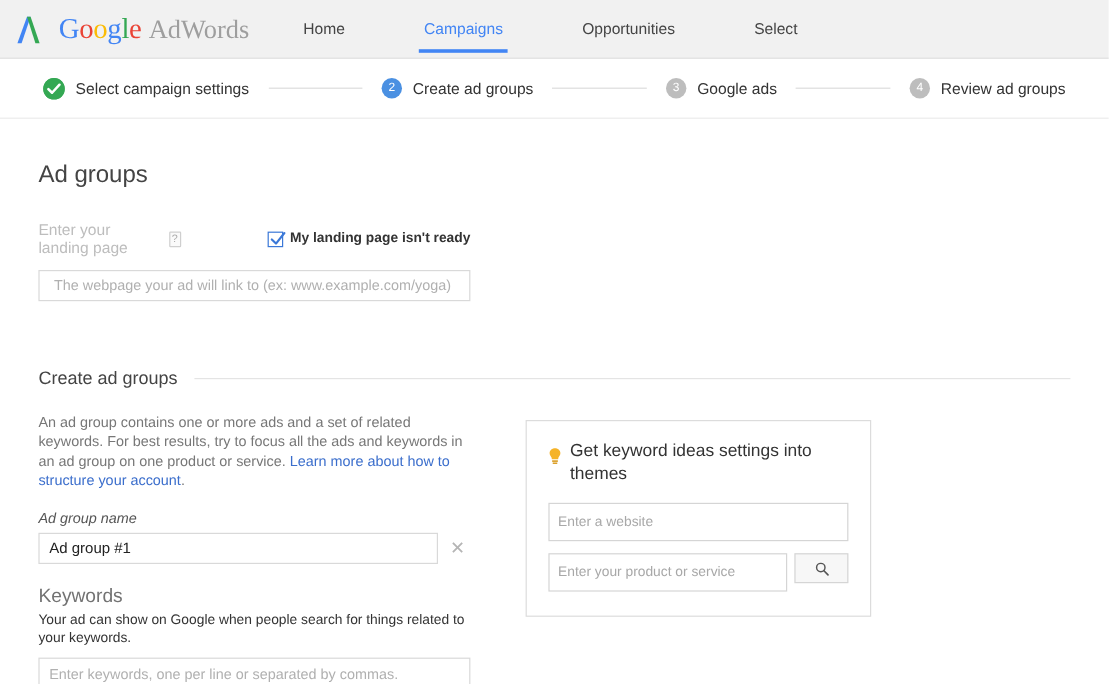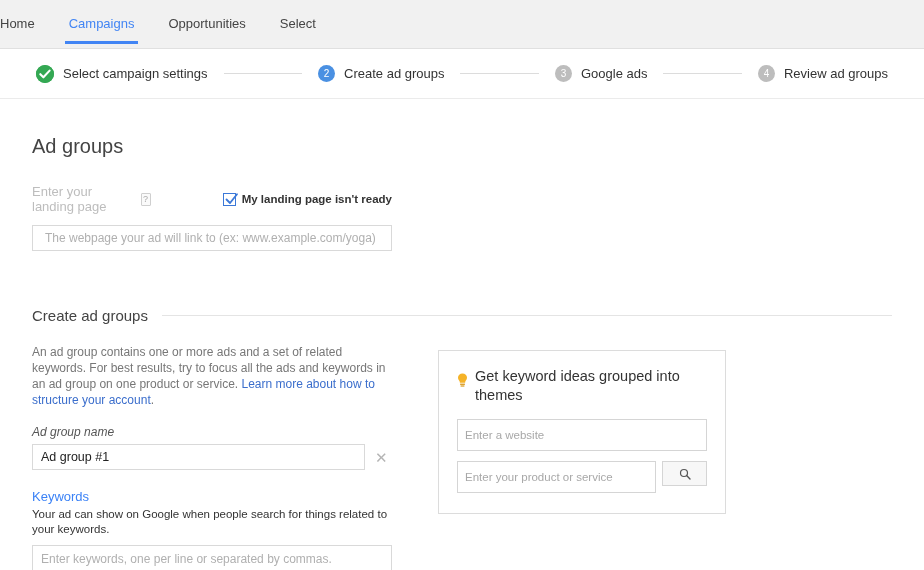--- a/index.html
+++ b/index.html
@@ -43,23 +43,25 @@
   .logo-sub {
     font-family: "Liberation Serif", serif;
     font-size: 22px;
     color: #9e9e9e;
     margin-left: 6px;
     line-height: 26px;
   }
 
   .nav {
     display: flex;
+    margin-left: 45px;
     height: 41px;
     align-items: flex-start;
     padding-top: 16px;
+    gap: 32px;
   }
   .nav-item {
     position: relative;
     font-size: 13px;
     color: #444;
     padding: 0 0 13px 0;
     margin-right: 34px;
     cursor: pointer;
     white-space: nowrap;
   }
@@ -234,21 +236,21 @@
   }
   .remove-x {
     margin-left: 10px;
     font-size: 15px;
     color: #b5b5b5;
     cursor: pointer;
     line-height: 1;
     user-select: none;
   }
 
-  .kw-label { font-size: 13px; color: #3b82f6; margin-top: 19px; }
+  .kw-label { font-size: 16px; color: #737373; margin-top: 19px; }
   .kw-sub {
     font-size: 11.5px;
     color: #333;
     line-height: 15px;
     margin-top: 3px;
     width: 360px;
   }
   .kw-area {
     width: 360px;
     height: 65px;
@@ -306,20 +308,31 @@
     justify-content: center;
     cursor: pointer;
     flex: 0 0 auto;
   }
   .search-btn svg { width: 12px; height: 12px; }
 </style>
 </head>
 <body>
 
 <div class="topbar">
+  <div class="brand">
+    <svg class="logo-mark" viewBox="0 0 30 26">
+      <polygon points="11.5,2 4,24 0.5,24 8.5,2" fill="#4285f4"></polygon>
+      <polygon points="11.5,2 19,24 15.5,24 8.5,2" fill="#34a853"></polygon>
+      <polygon points="11.5,4 15.3,15 7.7,15" fill="#ffffff" opacity="0"></polygon>
+    </svg>
+    <span class="logo-text">
+      <span class="g-blue">G</span><span class="g-red">o</span><span class="g-yellow">o</span><span class="g-blue">g</span><span class="g-green">l</span><span class="g-red">e</span>
+    </span>
+    <span class="logo-sub">AdWords</span>
+  </div>
 
   <div class="nav">
     <div class="nav-item">Home</div>
     <div class="nav-item active">Campaigns</div>
     <div class="nav-item">Opportunities</div>
     <div class="nav-item">Select</div>
   </div>
 </div>
 
 <div class="stepper">
@@ -401,21 +414,21 @@
 
     <div class="col-right">
       <div class="card">
 
         <div class="card-head">
           <svg class="bulb" viewBox="0 0 11 15">
             <path d="M5.5 0.5 C2.9 0.5 1 2.3 1 4.6 c0 1.7 1 2.8 1.6 3.7 l0.3 1.4 h5.2 l0.3 -1.4 C9 7.4 10 6.3 10 4.6 10 2.3 8.1 0.5 5.5 0.5 z" fill="#f5b328"></path>
             <rect x="3.1" y="10.6" width="4.8" height="1.3" fill="#d99a1c"></rect>
             <rect x="3.6" y="12.4" width="3.8" height="1.2" fill="#d99a1c"></rect>
           </svg>
-          <div class="card-title">Get keyword ideas grouped into themes</div>
+          <div class="card-title">Get keyword ideas settings into themes</div>
         </div>
 
         <input class="card-input" type="text" placeholder="Enter a website" style="">
 
         <div class="card-search-row">
           <input class="card-input" type="text" placeholder="Enter your product or service" style="">
           <div class="search-btn">
             <svg viewBox="0 0 12 12">
               <circle cx="5" cy="5" r="3.5" stroke="#555" stroke-width="1.2" fill="none"></circle>
               <line x1="7.6" y1="7.6" x2="11" y2="11" stroke="#555" stroke-width="1.4" stroke-linecap="round"></line>

